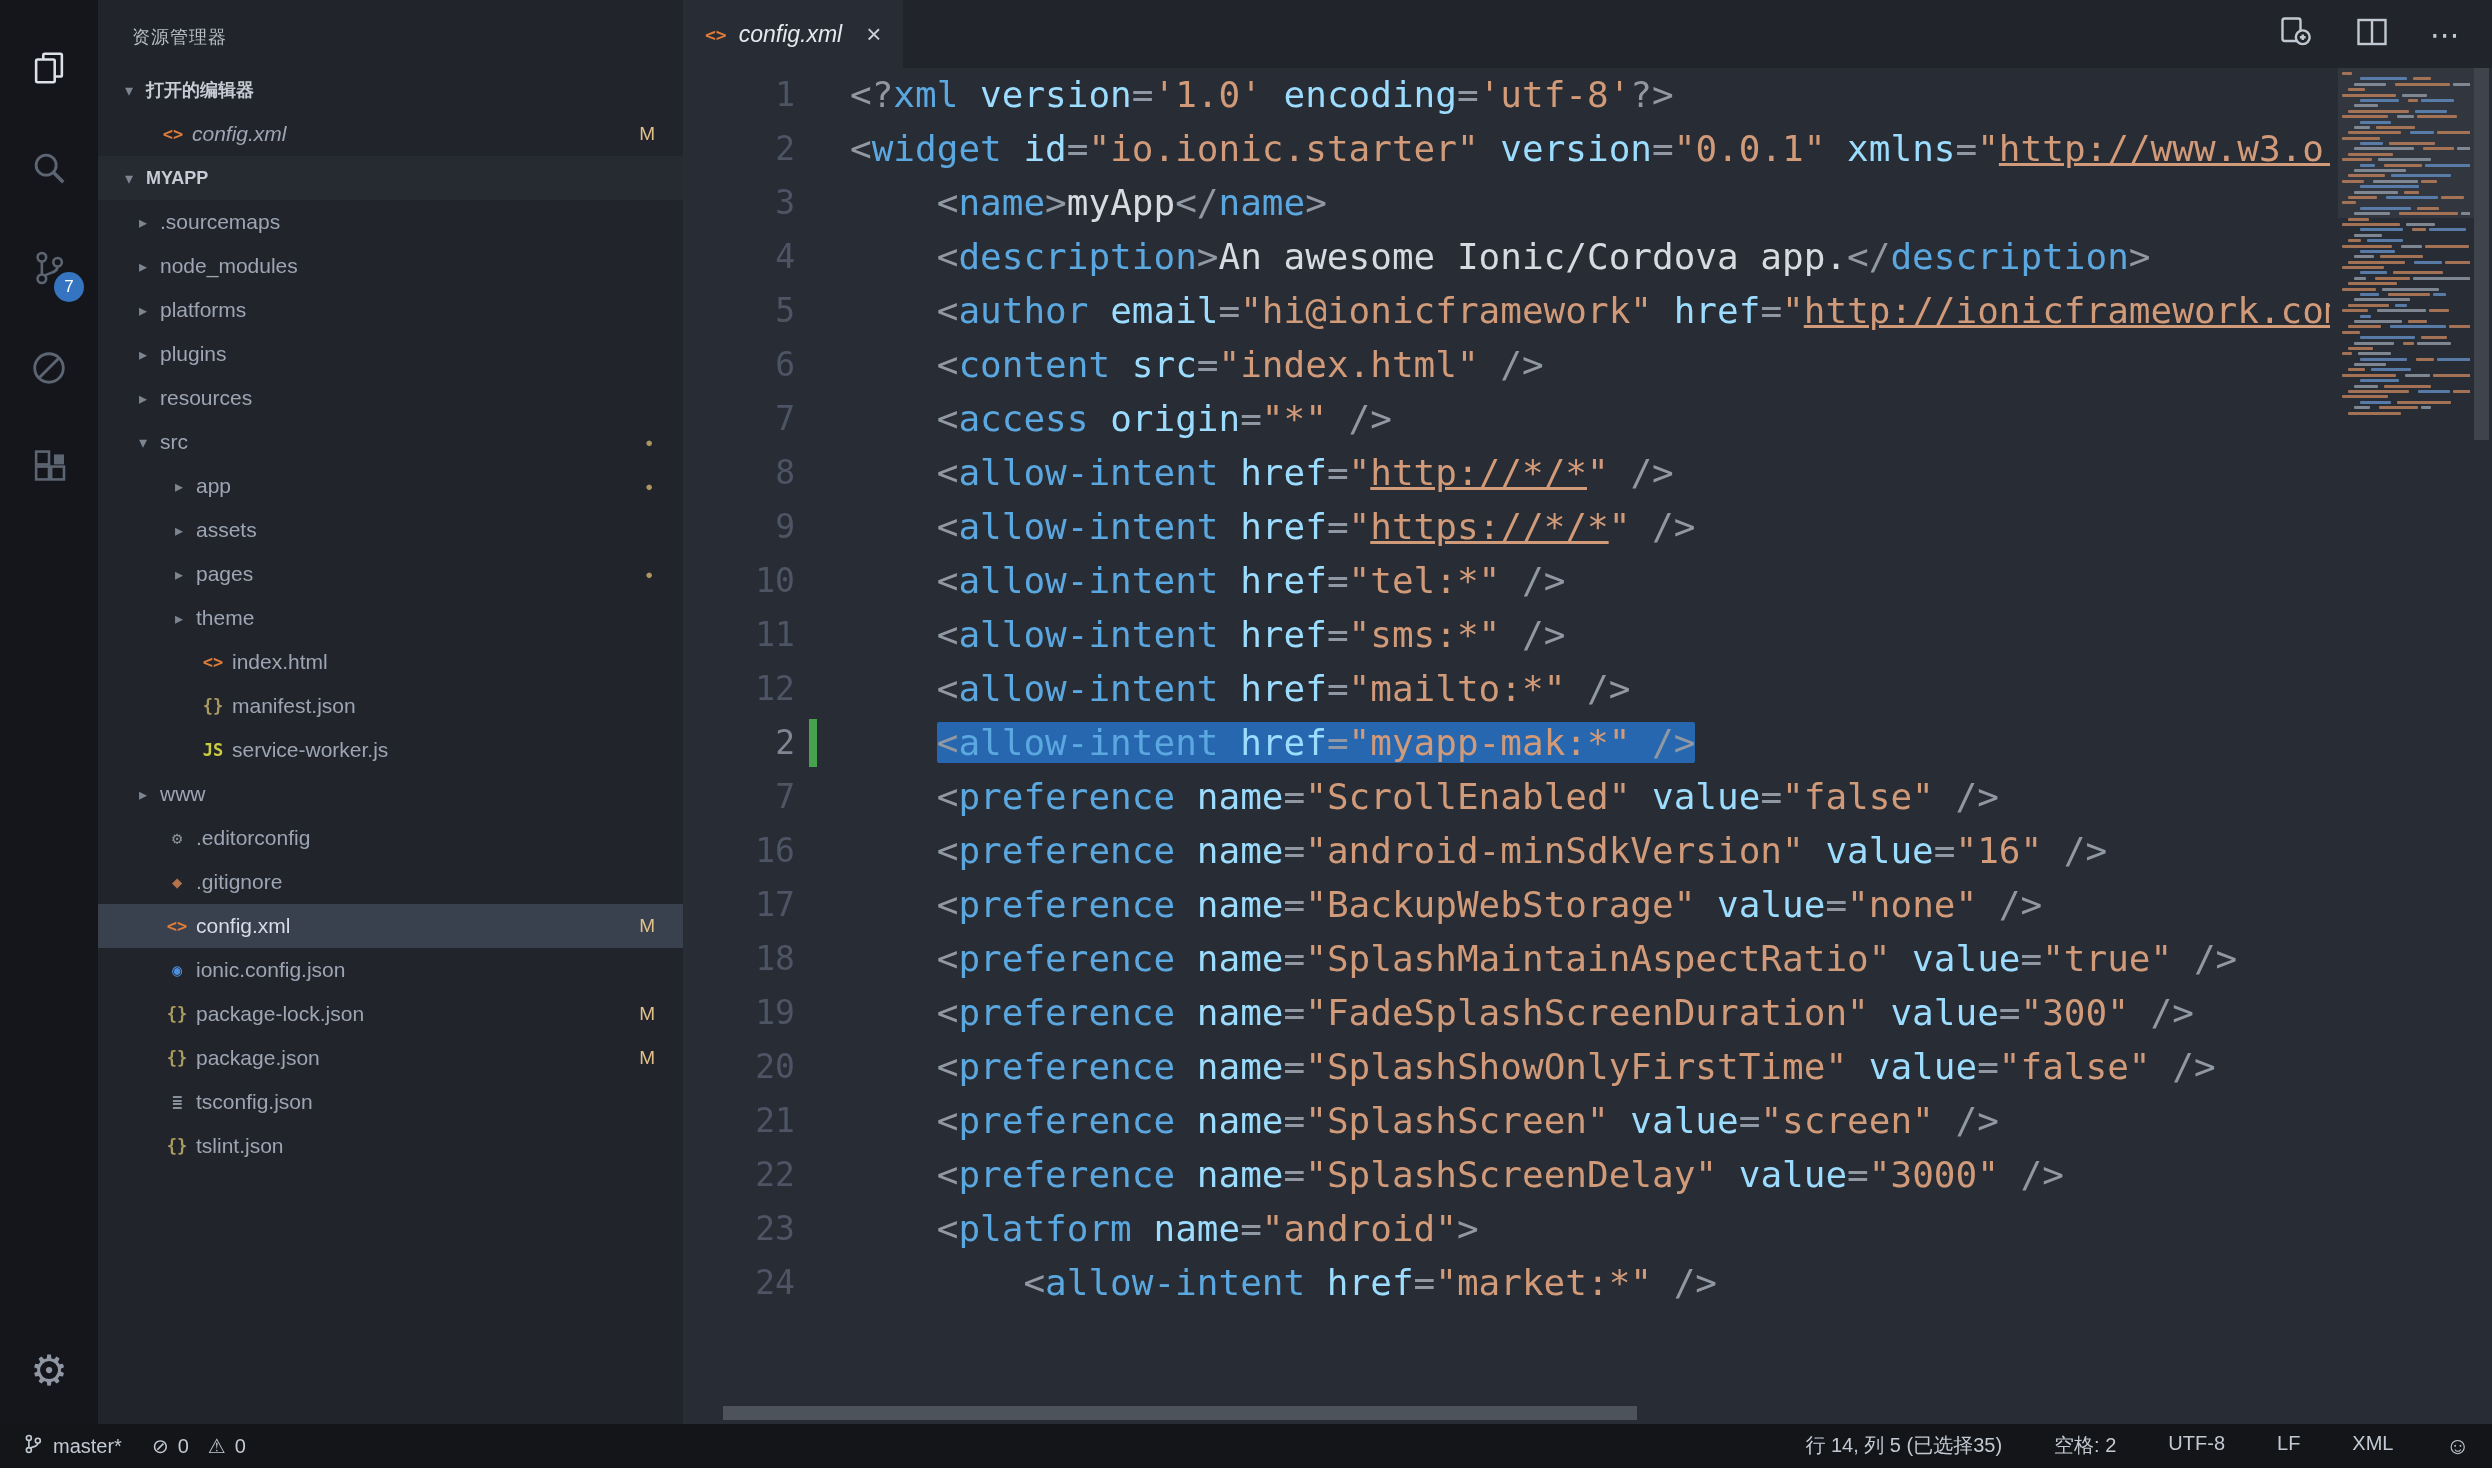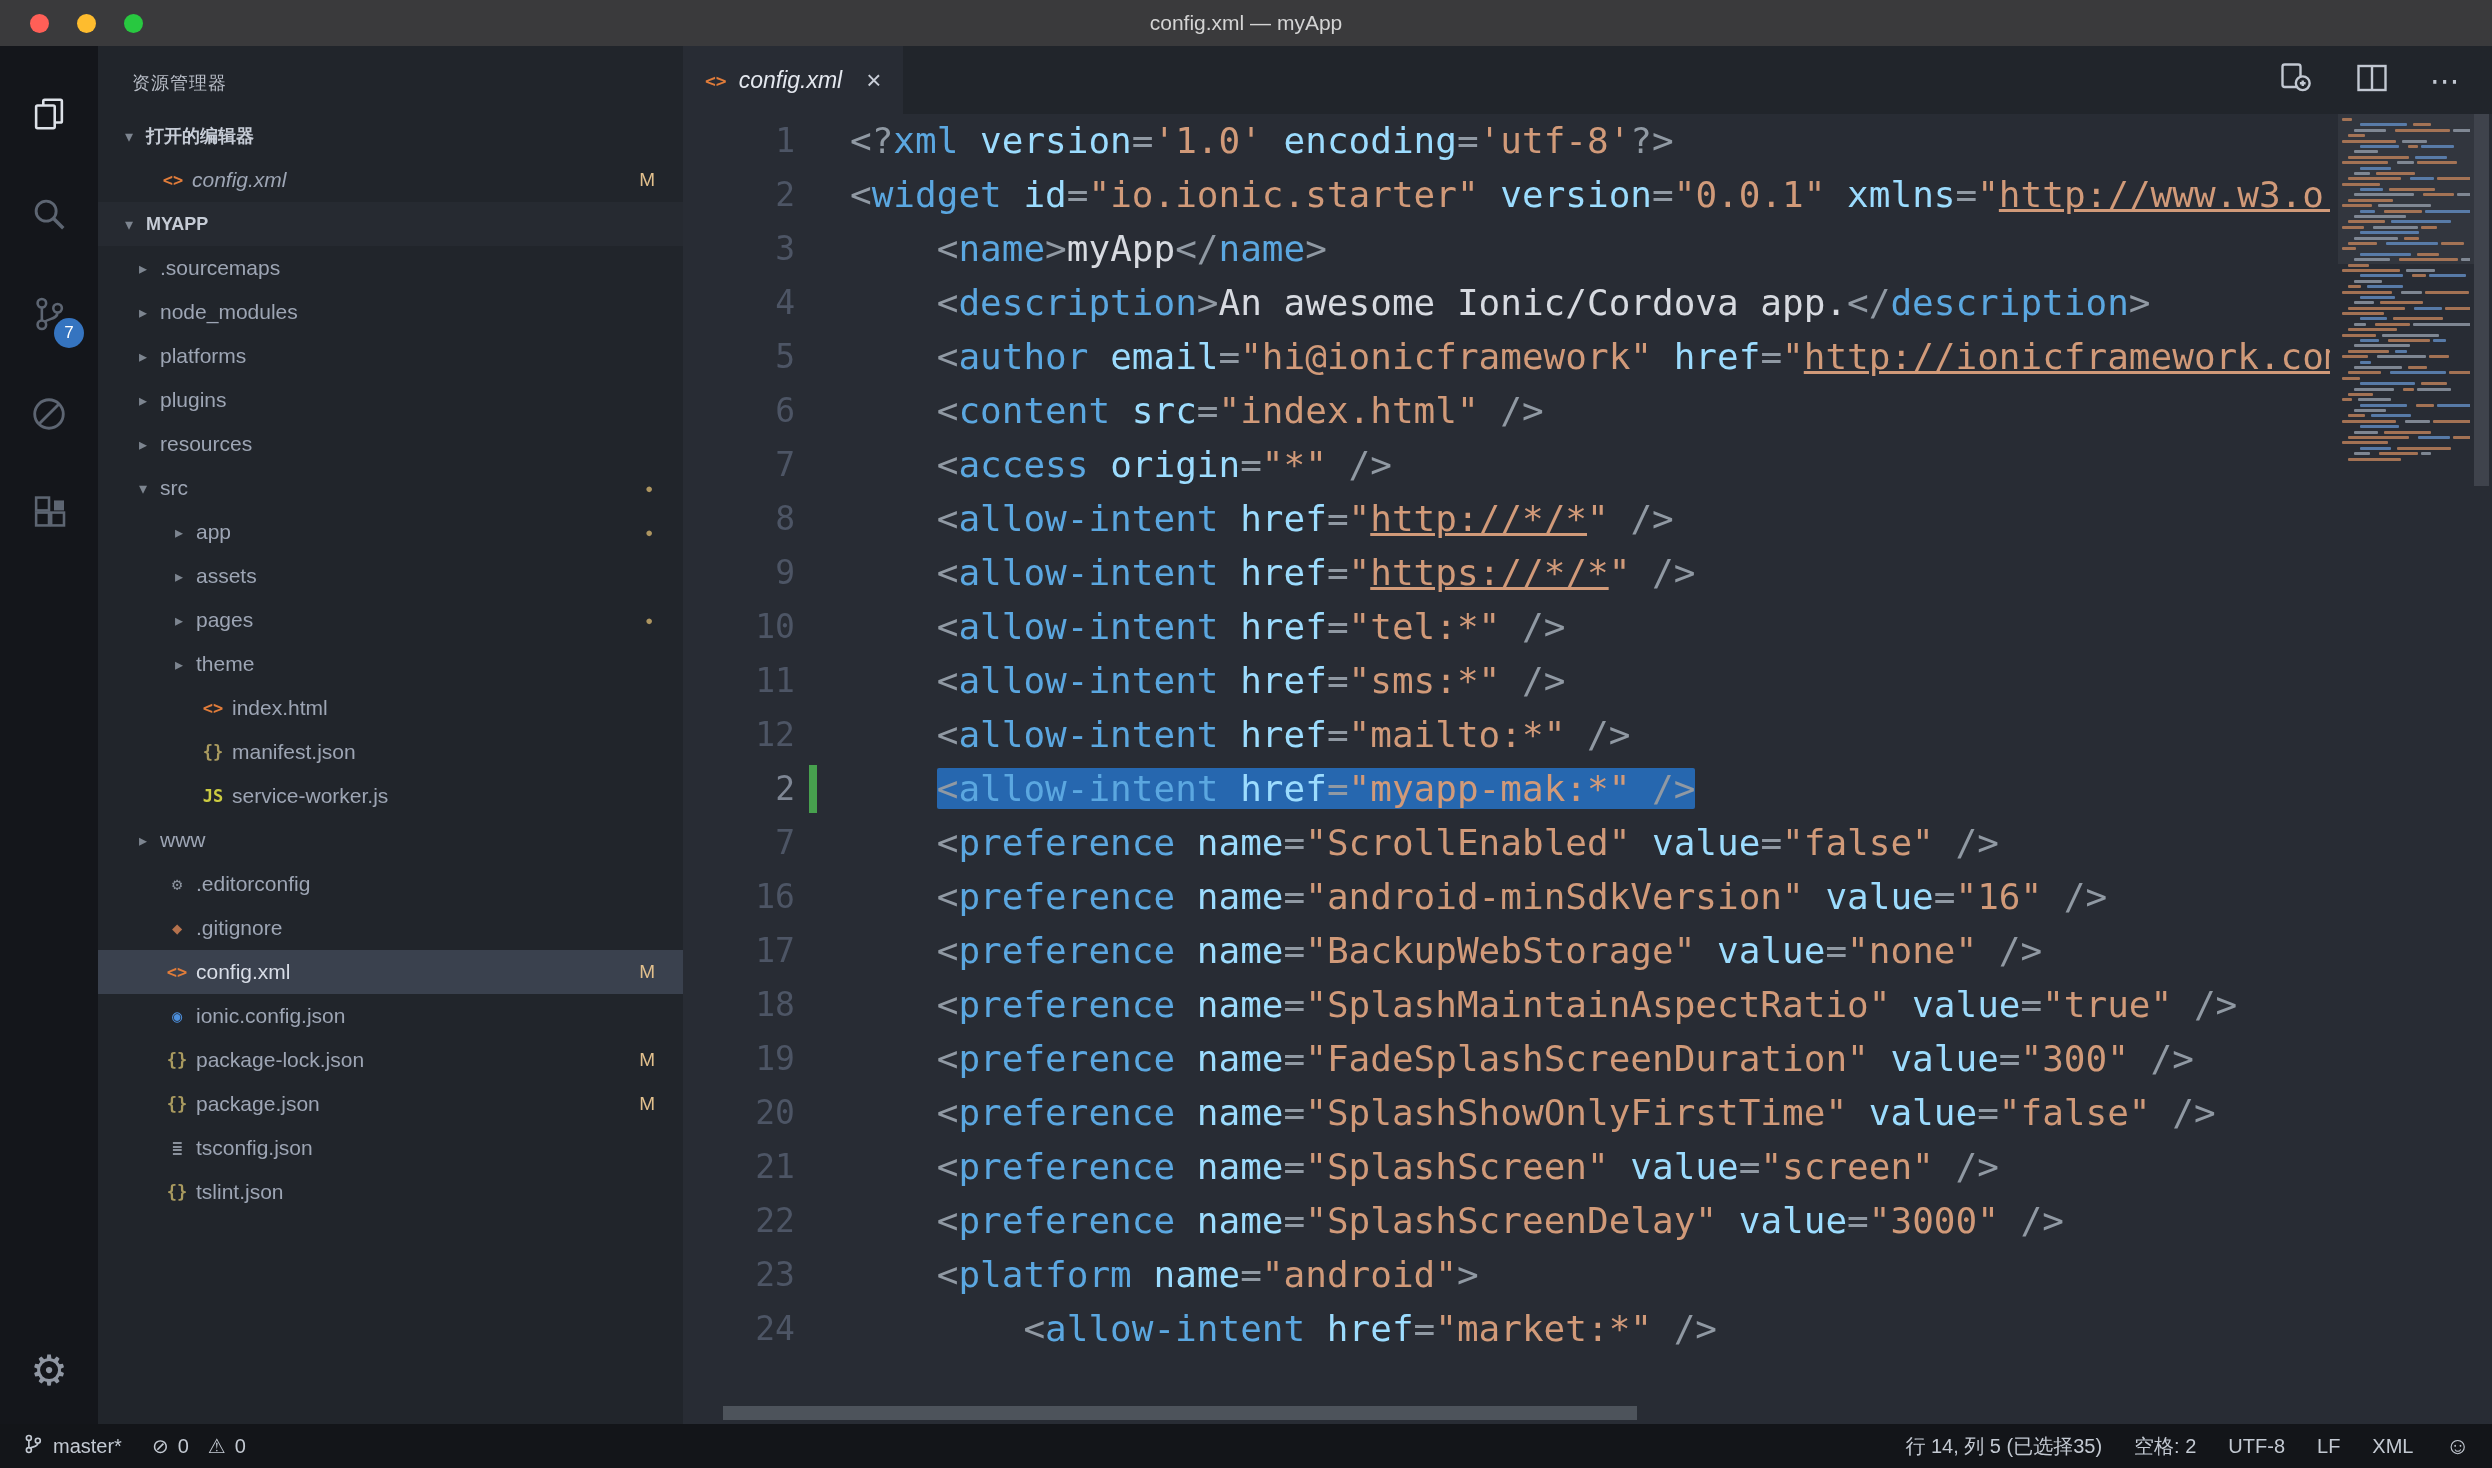--- a/index.html
+++ b/index.html
@@ -72,36 +72,28 @@
   .mm-gap{height:3px;flex:0 0 auto;}
   .mm-slider{position:absolute;top:0;right:18px;width:136px;height:150px;background:rgba(255,255,255,.05);}
   .vscroll{position:absolute;top:0;right:3px;width:15px;height:372px;background:rgba(125,130,140,.28);}
   .hscroll{position:absolute;bottom:4px;left:40px;width:914px;height:14px;background:rgba(140,146,156,.38);}
 
   
   .statusbar{height:44px;background:#131519;display:flex;align-items:center;color:#c3c9d2;font-size:20px;
     padding:0 22px;flex:0 0 auto;}
   .sb-item{display:flex;align-items:center;gap:9px;margin-right:30px;}
   .sb-ic{font-size:20px;line-height:1;}
-  .sb-right{margin-left:auto;display:flex;align-items:center;gap:32px;}
+  .sb-right{margin-left:auto;display:flex;gap:52px;}
   .smiley{font-size:24px;}
 </style>
 </head>
 <body>
 
 <div class="window">
 
-  <div class="titlebar">
-    <div class="traffic">
-      <span class="light red"></span>
-      <span class="light yellow"></span>
-      <span class="light green"></span>
-    </div>
-    <div class="title-text">config.xml — myApp</div>
-  </div>
 
   <div class="main">
 
     <div class="activitybar">
       <div class="ab-item active">
         <span>
           <svg width="40" height="40" viewBox="0 0 28 28">
               <rect x="10" y="4" width="13" height="16" rx="1" fill="none" stroke="currentColor" stroke-width="1.8"></rect>
               <rect x="5" y="8" width="13" height="16" rx="1" fill="#14161b" stroke="currentColor" stroke-width="1.8"></rect>
             </svg>

